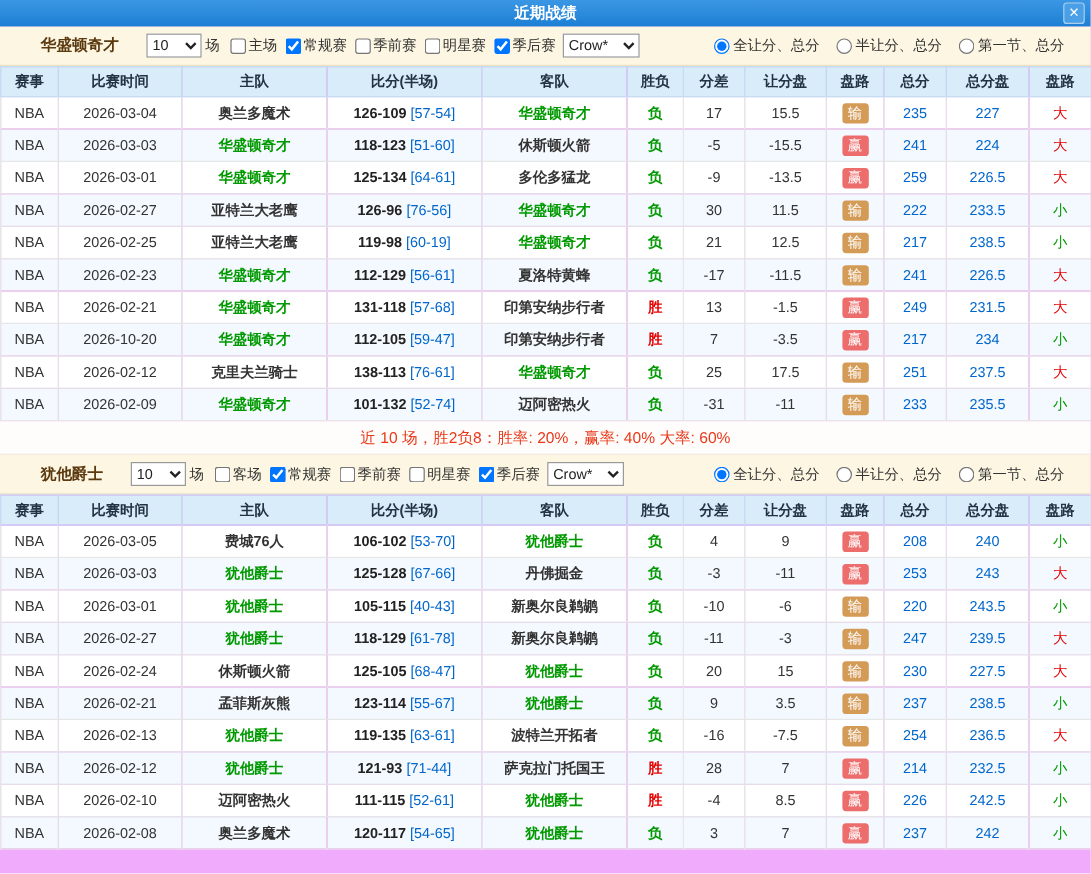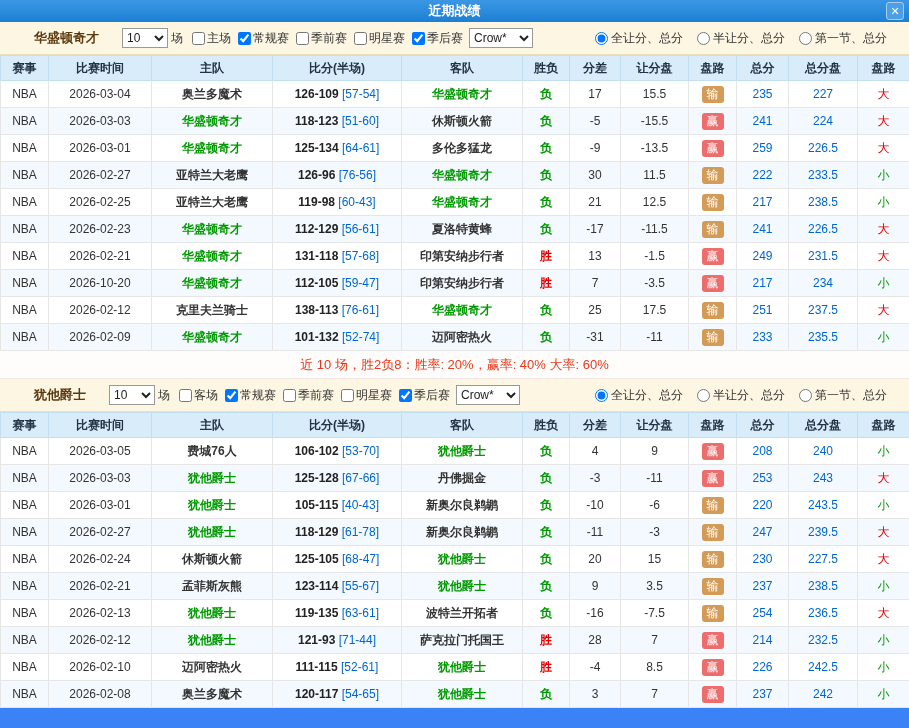--- a/index.html
+++ b/index.html
@@ -1,19 +1,19 @@
 <!DOCTYPE html>
 <html style="--titlebar-blue: #1c7fd4; --filter-bg: #fdf6e2; --table-header-bg: #d9ecf9; --focus-team-green: #009900; --win-red: #e60000; --lose-green: #009900; --win-badge-bg: #ed6c6c; --lose-badge-bg: #d49b57; --score-link-blue: #0066cc; --summary-red: #e8391a;"><head>
 <meta charset="utf-8">
 <style>
   * { margin:0; padding:0; box-sizing:border-box; }
   html,body { background:#fff; }
   body { font-family:"Liberation Sans","DejaVu Sans",sans-serif; }
 
-  .dialog { width:909px; height:728px; overflow:hidden; background:#3b82f6; position:relative; }
+  .dialog { width:909px; height:728px; overflow:hidden; background:#f0abfc; position:relative; }
 
   .titlebar {
     height:22px; display:flex; align-items:center; justify-content:center; position:relative;
     background:linear-gradient(180deg,#3b97e4,var(--titlebar-blue,#1c7fd4));
     color:#fff; font-size:13px; font-weight:bold;
   }
   .close {
     position:absolute; right:5px; top:2px; width:18px; height:18px;
     background:#4a9fe6; border:1px solid #a8cff0; border-radius:3px;
     color:#fff; font-size:11px; font-weight:bold; line-height:16px; text-align:center; cursor:pointer;
@@ -199,21 +199,21 @@
             <td>11.5</td>
             <td><span class="badge badge-lose">输</span></td>
             <td class="blue">222</td>
             <td class="blue">233.5</td>
             <td><span class="ou-small">小</span></td>
           </tr>
           <tr>
             <td>NBA</td>
             <td>2026-02-25</td>
             <td><span class="team">亚特兰大老鹰</span></td>
-            <td><span class="score-main">119-98</span> <span class="score-half">[60-43]</span></td>
+            <td><span class="score-main">119-98</span> <span class="score-half">[60-19]</span></td>
             <td><span class="focus-team">华盛顿奇才</span></td>
             <td><span class="res-lose">负</span></td>
             <td>21</td>
             <td>12.5</td>
             <td><span class="badge badge-lose">输</span></td>
             <td class="blue">217</td>
             <td class="blue">238.5</td>
             <td><span class="ou-small">小</span></td>
           </tr>
           <tr>

